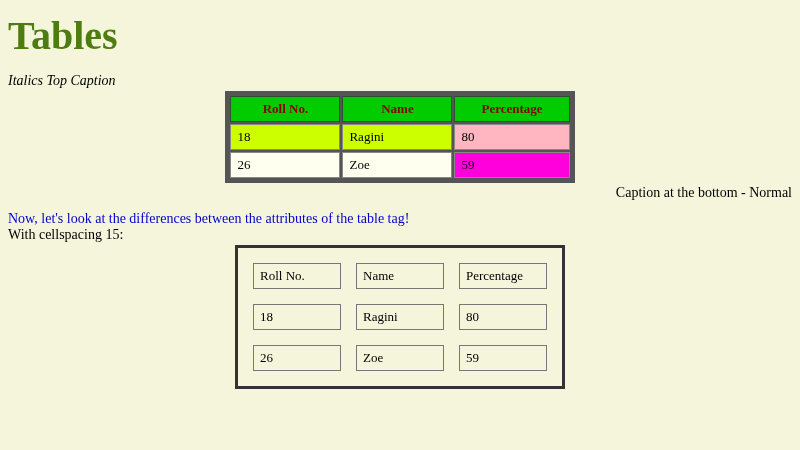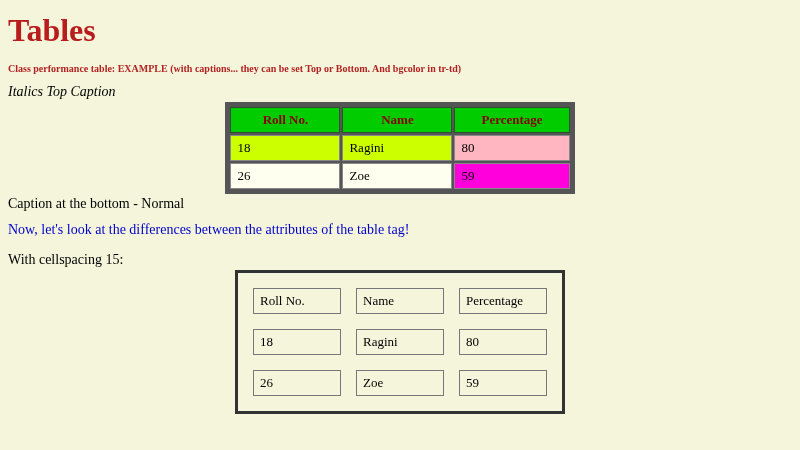--- a/index.html
+++ b/index.html
@@ -13,22 +13,22 @@
     font-family: "Liberation Serif", serif;
     font-size: 16px;
     color: #000000;
     overflow: hidden;
   }
   .page {
     padding: 8px 8px 0 8px;
     box-sizing: border-box;
   }
   h1.page-title {
-    color: #b91c1c;
-    font-size: 32px;
+    color: #4d7c0f;
+    font-size: 40px;
     font-weight: bold;
     margin: 4px 0 14px 0;
     font-family: "Liberation Serif", serif;
   }
   .intro-line {
     color: #0000cd;
     font-size: 13.5px;
     margin: 0 0 18px 0;
   }
   .small-note {
@@ -37,21 +37,21 @@
     font-weight: bold;
     margin: 0 0 10px 0;
   }
   .caption-top {
     text-align: left;
     font-style: italic;
     font-size: 14px;
     margin-bottom: 2px;
   }
   .caption-bottom {
-    text-align: left;
+    text-align: right;
     font-size: 14px;
     margin-top: 2px;
   }
   .table-center-wrap {
     display: flex;
     justify-content: center;
   }
   table.fancy {
     border-collapse: separate;
     border-spacing: 2px;
@@ -78,21 +78,21 @@
   table.fancy tr.row-a td.c0 { background: #ccff00; }
   table.fancy tr.row-a td.c1 { background: #ccff00; }
   table.fancy tr.row-a td.c2 { background: #ffb6c1; }
   table.fancy tr.row-b td.c0 { background: #fffff0; }
   table.fancy tr.row-b td.c1 { background: #fffff0; }
   table.fancy tr.row-b td.c2 { background: #ff00dd; }
 
   .mid-note {
     color: #0000cd;
     font-size: 14px;
-    margin: 10px 0 14px 0;
+    margin: 10px 0 0 0;
   }
   .label-line {
     font-size: 14px;
     margin: 0 0 2px 0;
   }
   .plain-wrap {
     display: flex;
     justify-content: center;
     margin-bottom: 14px;
   }
@@ -115,21 +115,20 @@
   }
 </style>
 </head>
 <body>
 
 <div class="page">
 
   <h1 class="page-title">Tables</h1>
 
 
-  <p class="small-note">Class performance table: EXAMPLE (with captions... they can be set Top or Bottom. And bgcolor in tr-td)</p>
 
   <div class="caption-top">Italics Top Caption</div>
 
   <div class="table-center-wrap">
     <table class="fancy">
       <tbody>
           <tr>
         <th>Roll No.</th>
         <th>Name</th>
         <th>Percentage</th>

